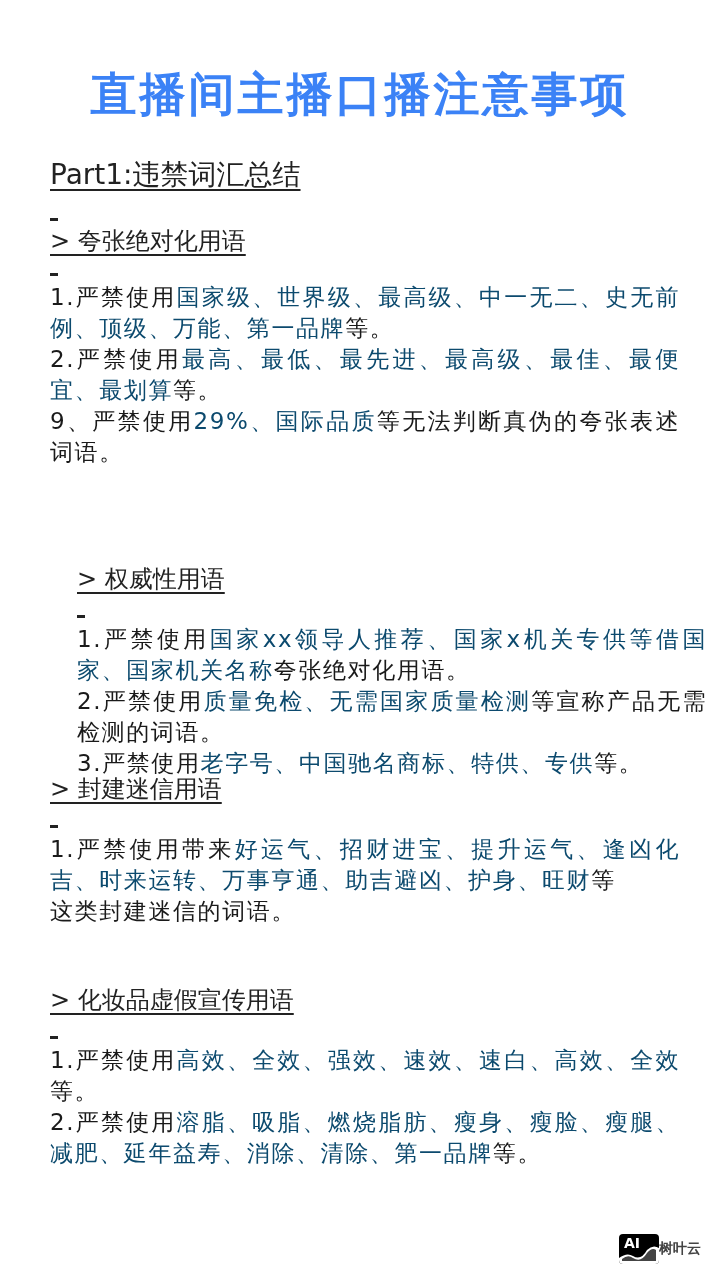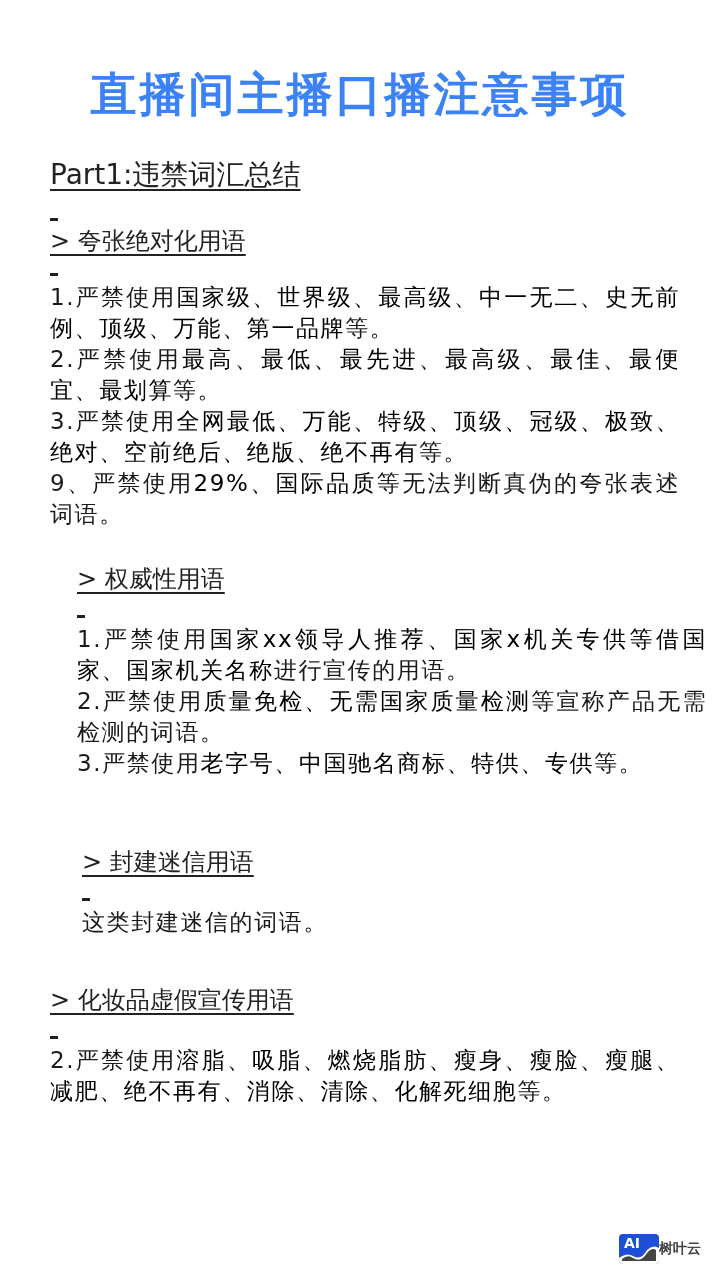--- a/index.html
+++ b/index.html
@@ -25,26 +25,26 @@
     .sec-head {
       font-size: 24px; line-height: 28px; color: #222;
       text-decoration: underline; text-decoration-thickness: 2px; text-underline-offset: 5px;
       display: inline-block;
     }
     .items { margin: 0; padding: 0; list-style: none; }
     .item {
       font-size: 23px; line-height: 31px; letter-spacing: 1.6px; color: #1a1a1a;
       text-align: justify; word-break: break-all;
     }
-    .red { color: #000000; }
+    .red { color: #0c4a6e; }
     .watermark {
       position: absolute; left: 619px; top: 1234px; display: flex; align-items: center;
     }
     .wm-icon {
-      width: 40px; height: 30px; background: #1d4ed8; border-radius: 4px; position: relative;
+      width: 40px; height: 30px; background: #000000; border-radius: 4px; position: relative;
       overflow: hidden;
     }
     .wm-icon .ai {
       position: absolute; left: 5px; top: 1px; color: #fff; font-weight: bold; font-size: 14px;
       font-family: "DejaVu Sans", sans-serif; letter-spacing: 0px;
     }
     .wm-icon svg { position: absolute; left: 0; bottom: 0; }
     .wm-text { font-size: 14px; color: #444; font-weight: bold; }
   </style>
 </head>
@@ -55,51 +55,52 @@
 <div class="part">Part1:违禁词汇总结</div>
 
 <div class="section" style="top:218px;">
   <span class="dash"></span>
   <div class="sec-head">&gt; 夸张绝对化用语</div>
   <div style="height:18px"></div>
   <span class="dash"></span>
   <ul class="items">
     <li class="item"><span>1.严禁使用</span><span class="red">国家级、世界级、最高级、中一无二、史无前例、顶级、万能、第一品牌</span><span>等。</span></li>
     <li class="item"><span>2.严禁使用</span><span class="red">最高、最低、最先进、最高级、最佳、最便宜、最划算</span><span>等。</span></li>
-    <li class="item"><span>3.严禁使用</span><span class="red">全网最低、万能、特级、顶级、冠级、极致、绝对、空前绝后、绝版、绝不再有</span><span>等。</span></li>
     <li class="item"><span>9、严禁使用</span><span class="red">29%、国际品质</span><span>等无法判断真伪的夸张表述词语。</span></li>
   </ul>
 </div>
 
 <div class="section" style="top:565px;margin-left:27px;">
   <div class="sec-head">&gt; 权威性用语</div>
   <div style="height:22px"></div>
   <span class="dash"></span>
   <ul class="items">
-    <li class="item"><span>1.严禁使用</span><span class="red">国家xx领导人推荐、国家x机关专供等借国家、国家机关名称</span><span>进行宣传的用语。</span></li>
+    <li class="item"><span>1.严禁使用</span><span class="red">国家xx领导人推荐、国家x机关专供等借国家、国家机关名称</span><span>夸张绝对化用语。</span></li>
     <li class="item"><span>2.严禁使用</span><span class="red">质量免检、无需国家质量检测</span><span>等宣称产品无需检测的词语。</span></li>
     <li class="item"><span>3.严禁使用</span><span class="red">老字号、中国驰名商标、特供、专供</span><span>等。</span></li>
   </ul>
 </div>
 
-<div class="section" style="top:848px;margin-left:32px;">
+<div class="section" style="top:775px;">
   <div class="sec-head">&gt; 封建迷信用语</div>
   <div style="height:22px"></div>
   <span class="dash"></span>
   <ul class="items">
+    <li class="item"><span>1.严禁使用带来</span><span class="red">好运气、招财进宝、提升运气、逢凶化吉、时来运转、万事亨通、助吉避凶、护身、旺财</span><span>等</span></li>
     <li class="item"><span>这类封建迷信的词语。</span></li>
   </ul>
 </div>
 
 <div class="section" style="top:986px;">
   <div class="sec-head">&gt; 化妆品虚假宣传用语</div>
   <div style="height:22px"></div>
   <span class="dash"></span>
   <ul class="items">
-    <li class="item"><span>2.严禁使用</span><span class="red">溶脂、吸脂、燃烧脂肪、瘦身、瘦脸、瘦腿、减肥、绝不再有、消除、清除、化解死细胞</span><span>等。</span></li>
+    <li class="item"><span>1.严禁使用</span><span class="red">高效、全效、强效、速效、速白、高效、全效</span><span>等。</span></li>
+    <li class="item"><span>2.严禁使用</span><span class="red">溶脂、吸脂、燃烧脂肪、瘦身、瘦脸、瘦腿、减肥、延年益寿、消除、清除、第一品牌</span><span>等。</span></li>
   </ul>
 </div>
 
 <div class="watermark">
   <div class="wm-icon">
     <span class="ai">AI</span>
     <svg width="40" height="30" viewBox="0 0 40 30">
       <path d="M0 30 L0 24 Q8 18 14 22 Q22 27 28 16 Q34 10 40 14 L40 30 Z" fill="#ffffff"></path>
       <path d="M3 27 L3 25 Q9 20 14 24 Q22 29 28 19 Q33 13 37 16 L37 27 Z" fill="#444"></path>
     </svg>

